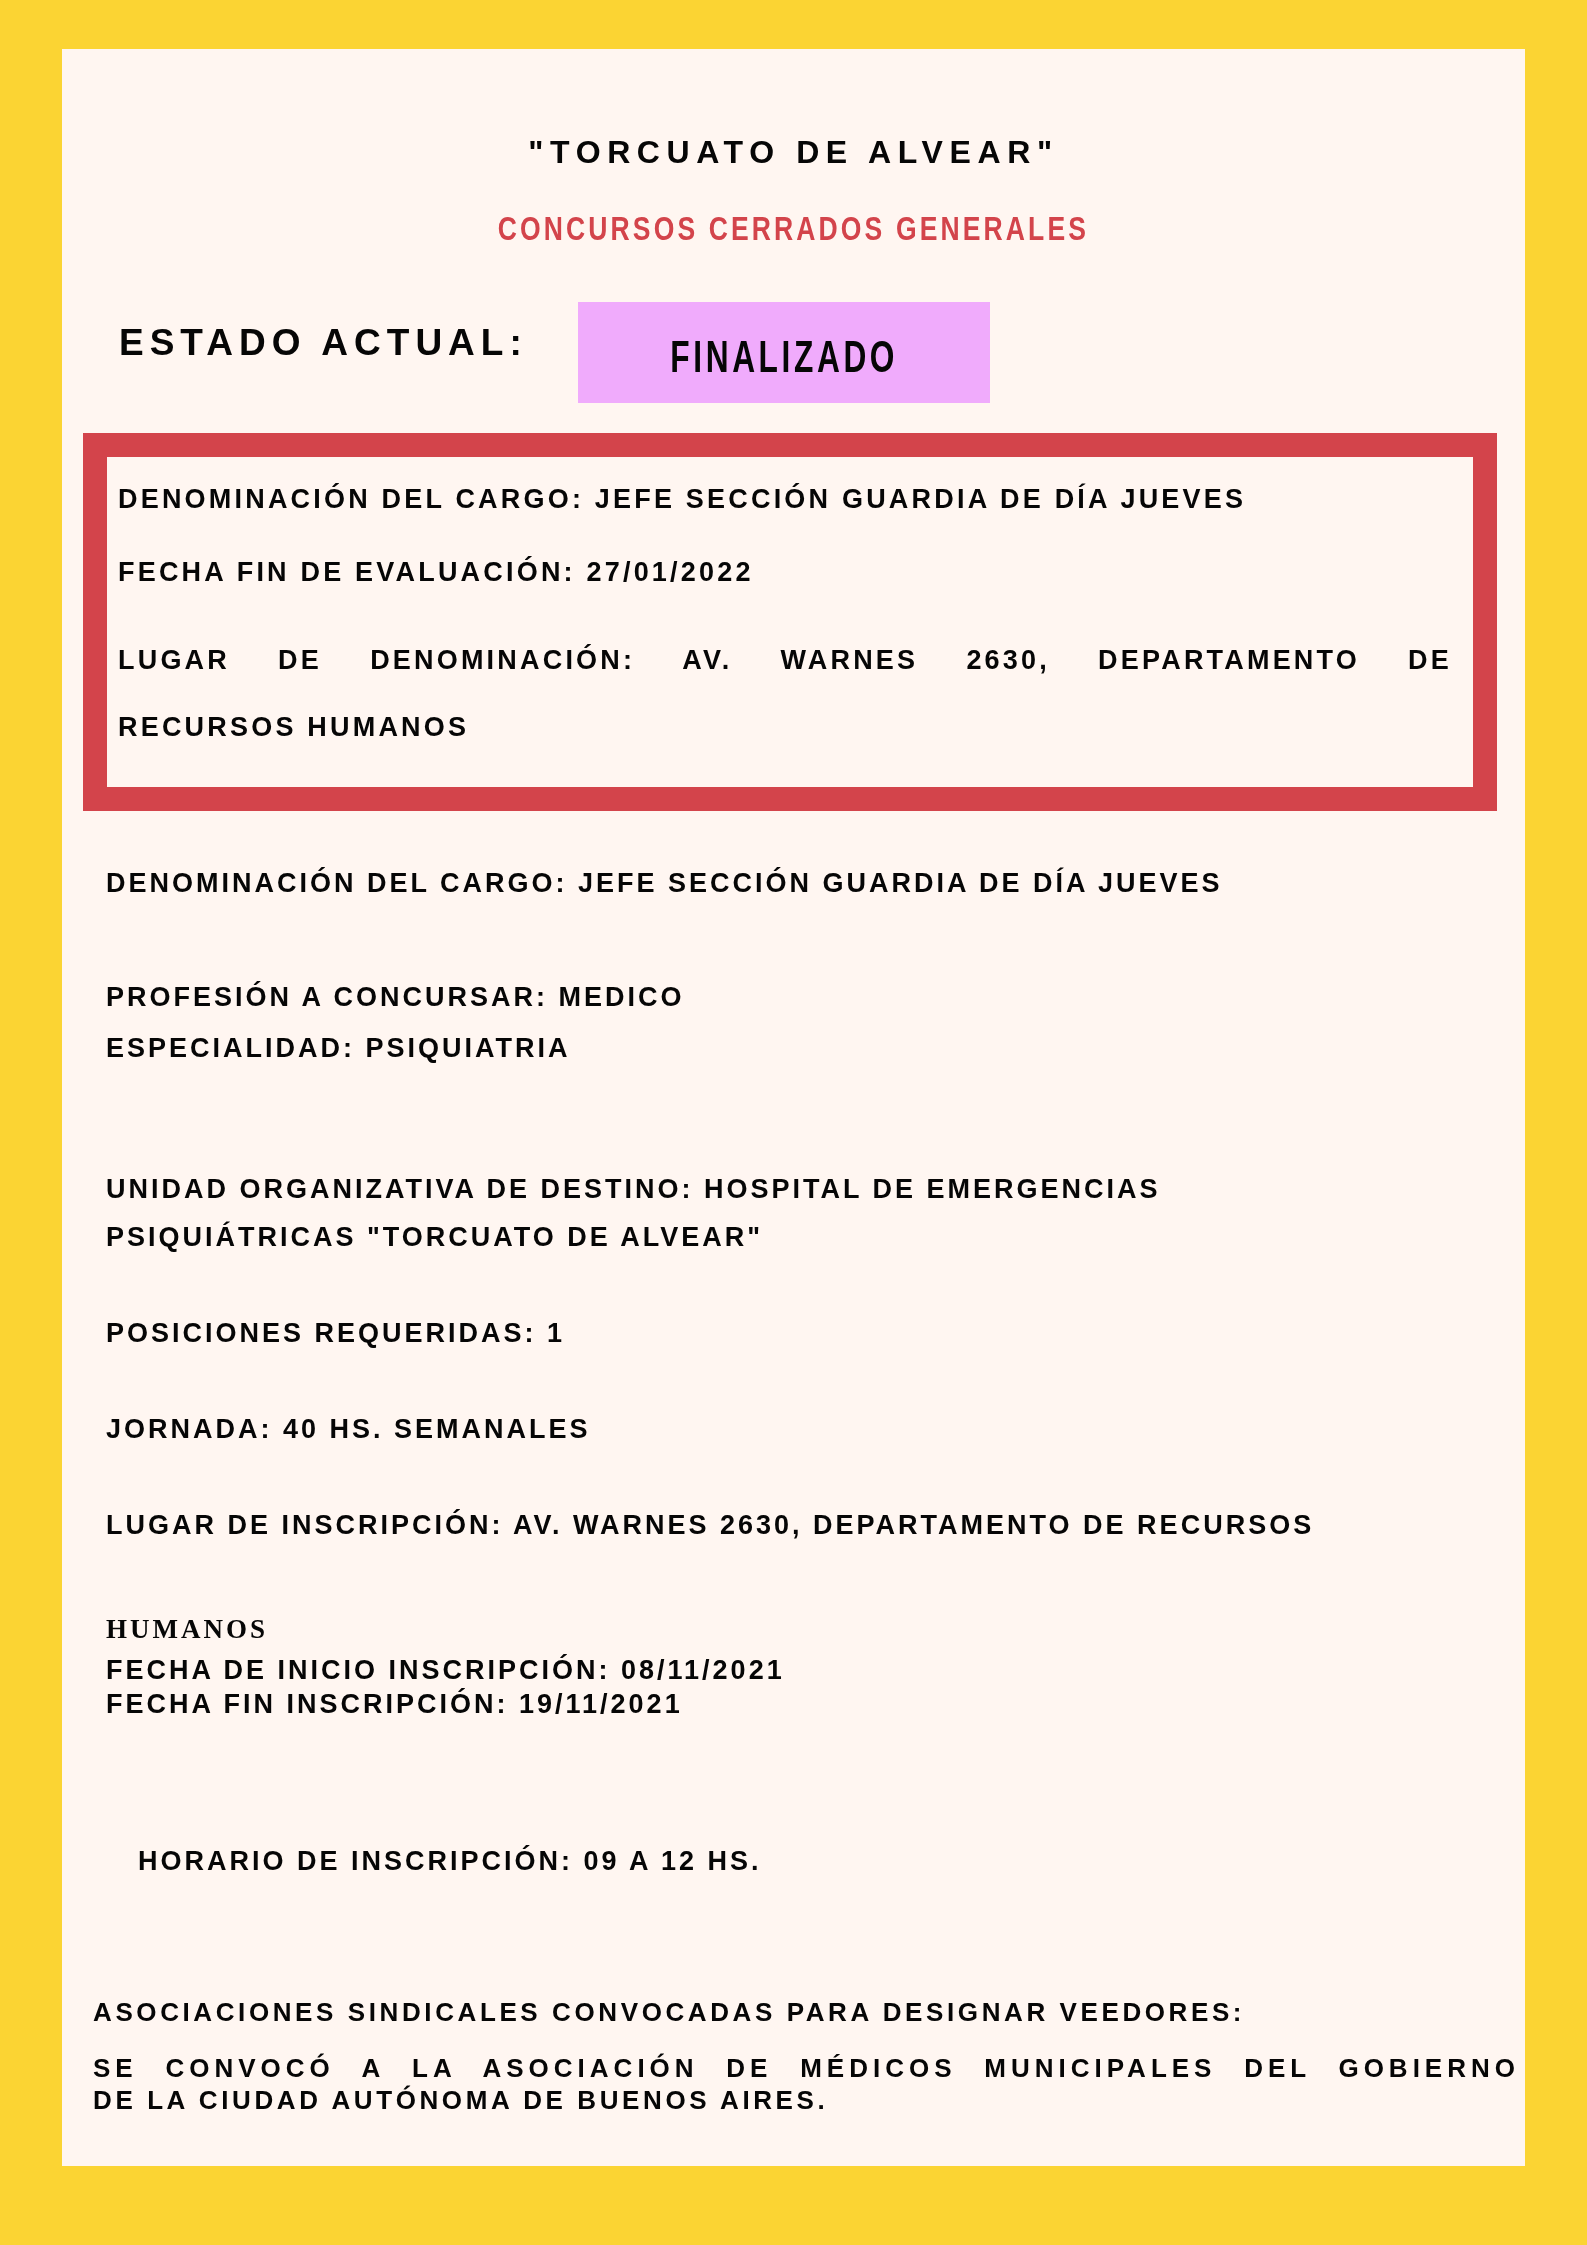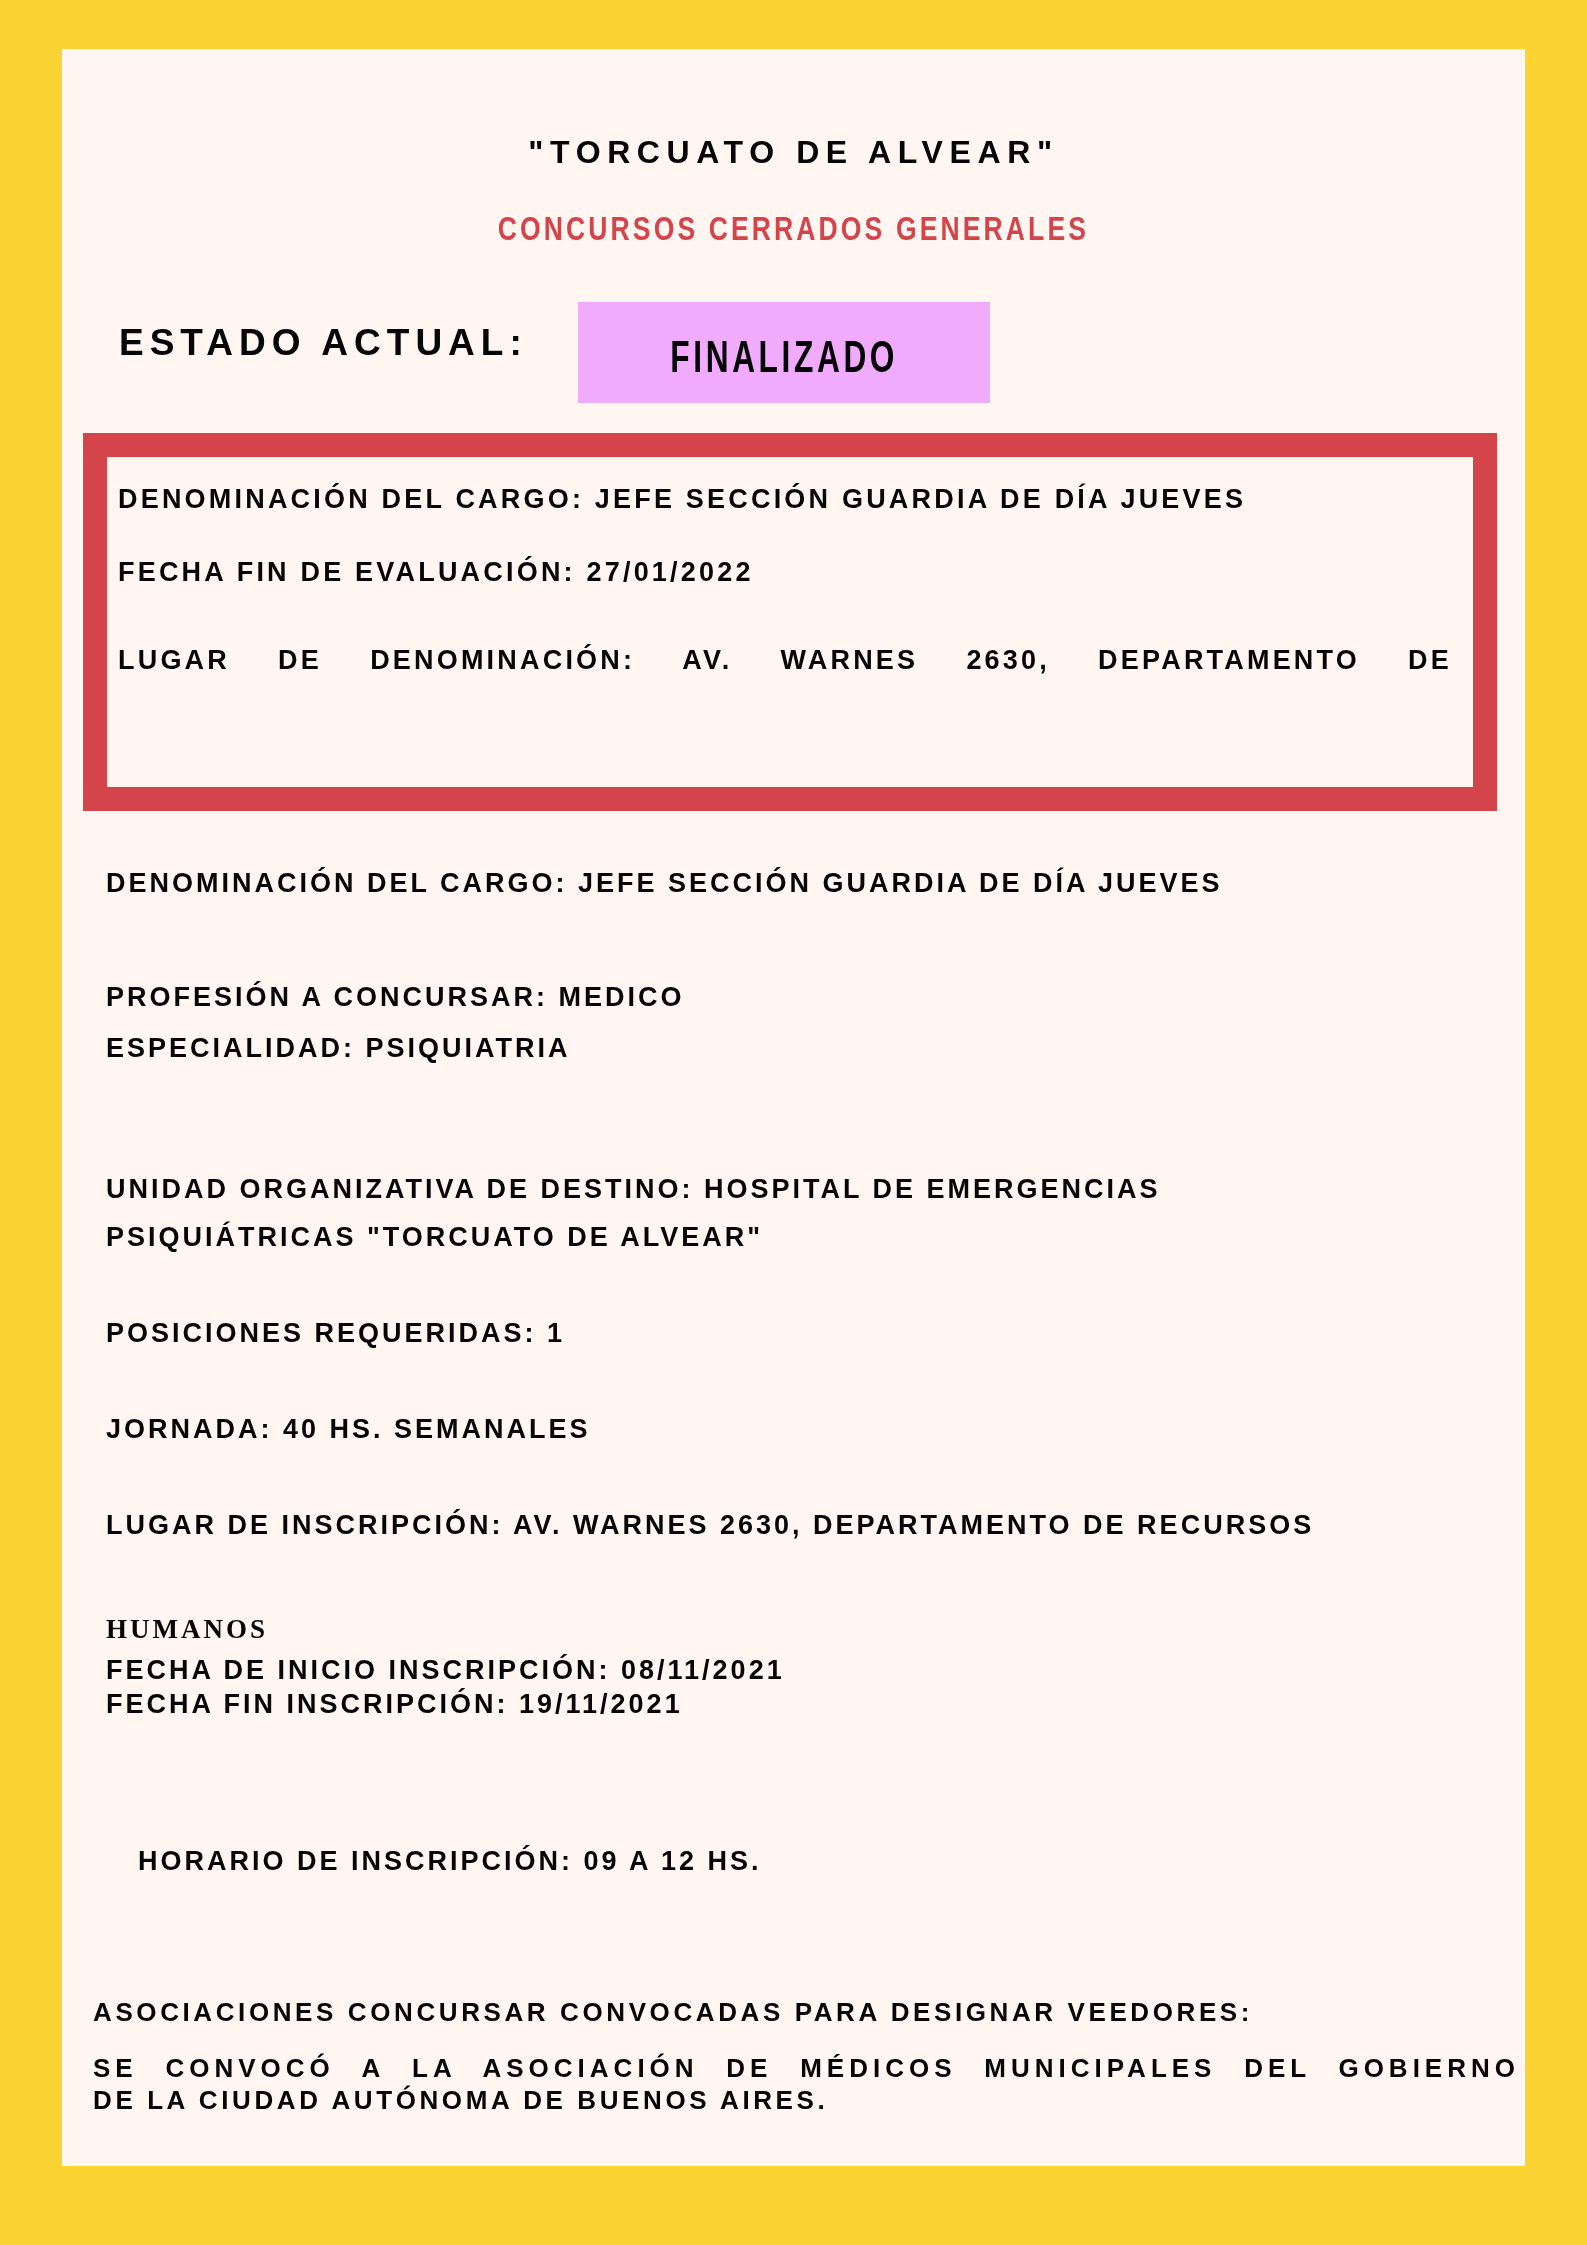--- a/index.html
+++ b/index.html
@@ -95,32 +95,33 @@
 
   <div class="abs estado-label" style="left:57px; top:273px;">ESTADO ACTUAL:</div>
   <div class="badge">
     <span>FINALIZADO</span>
   </div>
 
   <div class="redbox">
     <div class="rb-text" style="top:26px;">DENOMINACIÓN DEL CARGO: JEFE SECCIÓN GUARDIA DE DÍA JUEVES</div>
     <div class="rb-text" style="top:99px;">FECHA FIN DE EVALUACIÓN: 27/01/2022</div>
     <div class="rb-text rb-just" style="top:187px;">LUGAR DE DENOMINACIÓN: AV. WARNES 2630, DEPARTAMENTO DE</div>
+    <div class="rb-text" style="top:254px;">RECURSOS HUMANOS</div>
   </div>
 
   <div class="row" style="top:810px;">DENOMINACIÓN DEL CARGO: JEFE SECCIÓN GUARDIA DE DÍA JUEVES</div>
   <div class="row" style="top:924px;">PROFESIÓN A CONCURSAR:  MEDICO</div>
   <div class="row" style="top:975px;">ESPECIALIDAD: PSIQUIATRIA</div>
   <div class="row" style="top:1116px;">UNIDAD ORGANIZATIVA DE DESTINO:  HOSPITAL DE EMERGENCIAS</div>
   <div class="row" style="top:1164px;">PSIQUIÁTRICAS "TORCUATO DE ALVEAR"</div>
   <div class="row" style="top:1260px;">POSICIONES REQUERIDAS: 1</div>
   <div class="row" style="top:1356px;">JORNADA: 40 HS. SEMANALES</div>
   <div class="row" style="top:1452px;">LUGAR DE INSCRIPCIÓN: AV. WARNES 2630, DEPARTAMENTO DE RECURSOS</div>
   <div class="row" style="top:1556px;font-family:Liberation Serif, serif;">HUMANOS</div>
   <div class="row" style="top:1597px;">FECHA DE INICIO INSCRIPCIÓN: 08/11/2021</div>
   <div class="row" style="top:1631px;">FECHA FIN INSCRIPCIÓN: 19/11/2021</div>
   <div class="row" style="top:1788px;margin-left:32px;">HORARIO DE INSCRIPCIÓN: 09 A 12 HS.</div>
 
-  <div class="foot" style="top:1941px;">ASOCIACIONES CONCURSAR CONVOCADAS PARA DESIGNAR VEEDORES:</div>
+  <div class="foot" style="top:1941px;">ASOCIACIONES SINDICALES CONVOCADAS PARA DESIGNAR VEEDORES:</div>
   <div class="foot foot-just" style="top:1997px;">SE CONVOCÓ A LA ASOCIACIÓN DE MÉDICOS MUNICIPALES DEL GOBIERNO</div>
   <div class="foot" style="top:2029px;">DE LA CIUDAD AUTÓNOMA DE BUENOS AIRES.</div>
 
 </div>
 
 </body></html>

